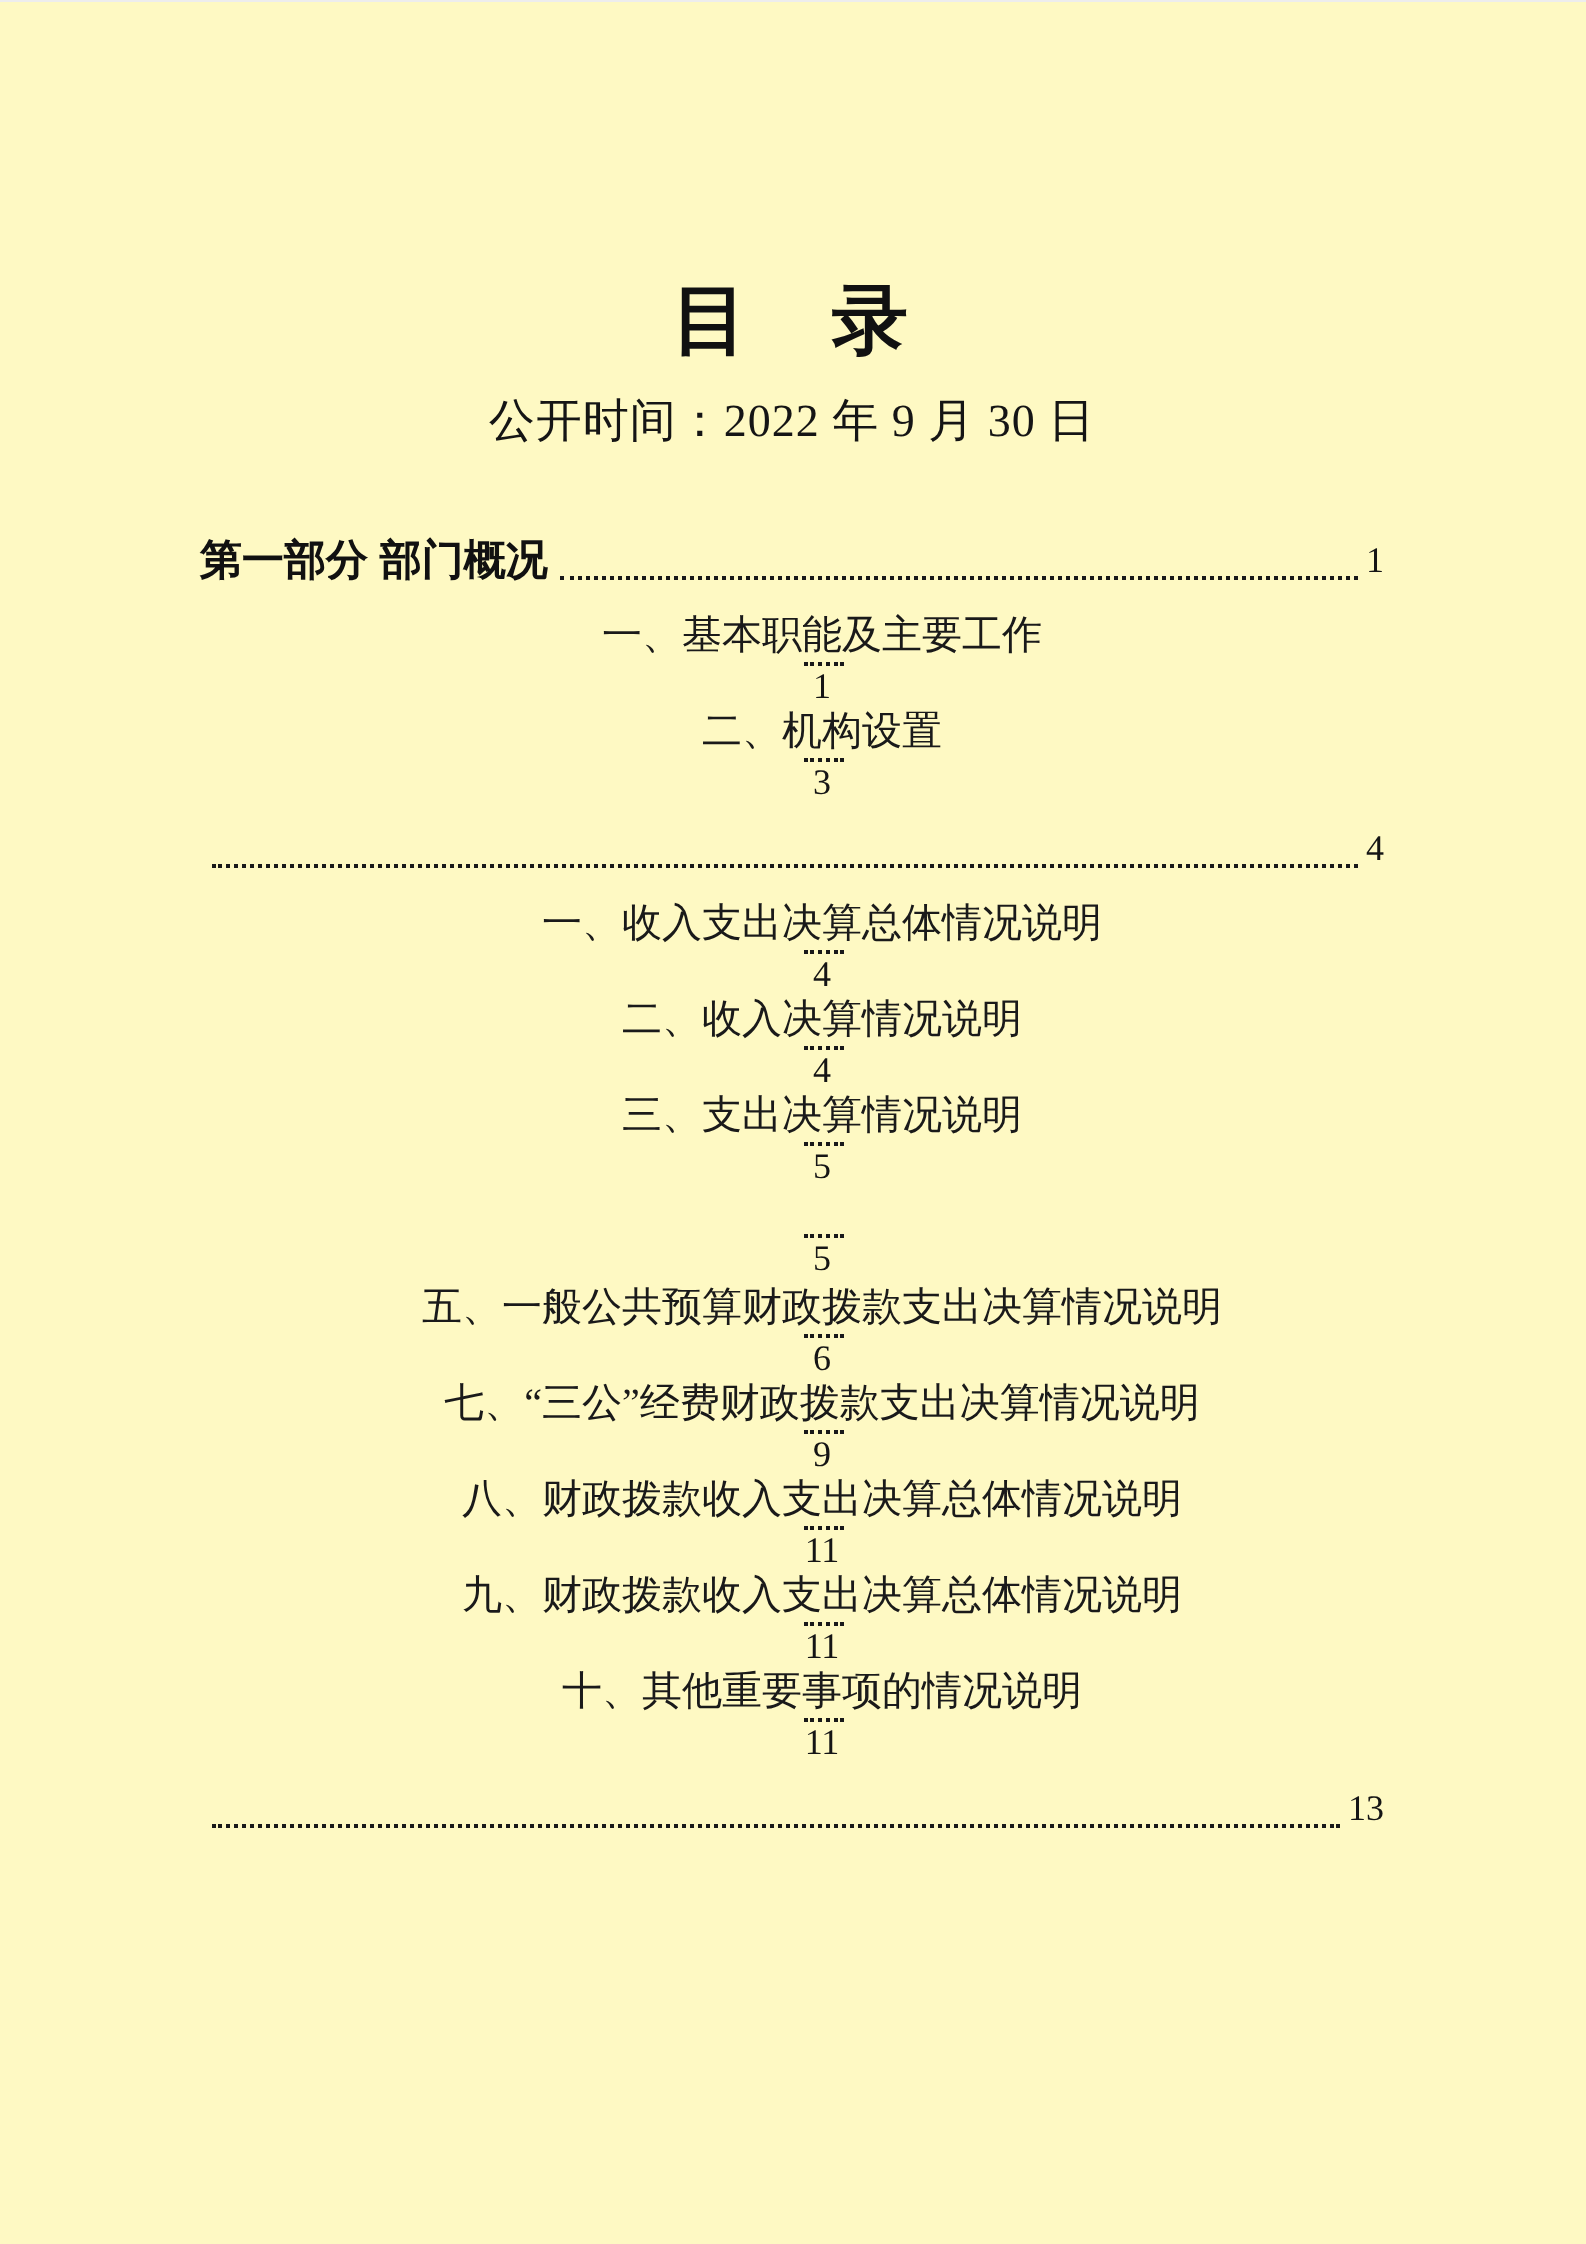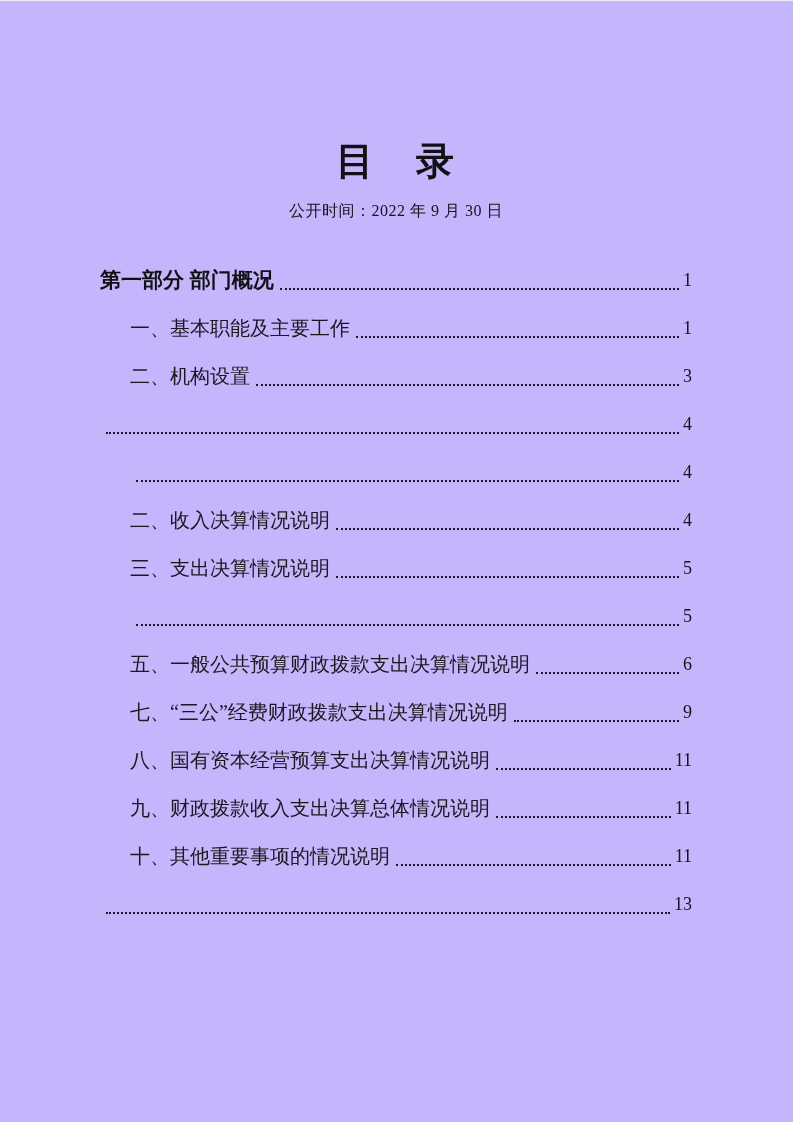--- a/index.html
+++ b/index.html
@@ -4,21 +4,21 @@
 <style>
   html, body {
     margin: 0;
     padding: 0;
     background: #ffffff;
   }
   .page {
     position: relative;
     width: 793px;
     height: 1122px;
-    background: #c4b5fd;
+    background: #fef9c3;
     color: #151515;
     box-sizing: border-box;
     border-top: 1px solid #ededed;
     overflow: hidden;
     font-family: "Liberation Serif", serif;
   }
   .content {
     box-sizing: border-box;
     padding: 0 101px 0 100px;
   }
@@ -30,21 +30,21 @@
     font-weight: bold;
     font-size: 38px;
     line-height: 44px;
     letter-spacing: 2px;
     color: #111111;
   }
   .pub-date {
     margin-top: 16px;
     text-align: center;
     font-family: "Liberation Serif", serif;
-    font-size: 16px;
+    font-size: 23px;
     line-height: 24px;
     letter-spacing: 0.5px;
     color: #151515;
   }
   .toc {
     margin-top: 33px;
   }
   .toc-row {
     display: flex;
     align-items: center;
@@ -56,20 +56,21 @@
     font-weight: 700;
     font-size: 21px;
     color: #111111;
   }
   .toc-row.level-2 {
     font-family: "Liberation Serif", serif;
     font-weight: 400;
     font-size: 20px;
     padding-left: 30px;
     color: #1a1a1a;
+    flex-direction: column;
   }
   .toc-label {
     flex: 0 0 auto;
   }
   .toc-leader {
     flex: 1 1 auto;
     height: 20px;
     box-sizing: border-box;
     border-bottom: 2px dotted #191919;
     margin: 0 4px 0 6px;
@@ -108,20 +109,21 @@
     <span class="toc-leader"></span>
     <span class="toc-page">3</span>
   </div>
 
   <div class="toc-row level-1">
     <span class="toc-leader"></span>
     <span class="toc-page">4</span>
   </div>
 
   <div class="toc-row level-2">
+    <span class="toc-label">一、收入支出决算总体情况说明</span>
     <span class="toc-leader"></span>
     <span class="toc-page">4</span>
   </div>
 
   <div class="toc-row level-2">
     <span class="toc-label">二、收入决算情况说明</span>
     <span class="toc-leader"></span>
     <span class="toc-page">4</span>
   </div>
 
@@ -143,21 +145,21 @@
   </div>
 
 
   <div class="toc-row level-2">
     <span class="toc-label">七、“三公”经费财政拨款支出决算情况说明</span>
     <span class="toc-leader"></span>
     <span class="toc-page">9</span>
   </div>
 
   <div class="toc-row level-2">
-    <span class="toc-label">八、国有资本经营预算支出决算情况说明</span>
+    <span class="toc-label">八、财政拨款收入支出决算总体情况说明</span>
     <span class="toc-leader"></span>
     <span class="toc-page">11</span>
   </div>
 
   <div class="toc-row level-2">
     <span class="toc-label">九、财政拨款收入支出决算总体情况说明</span>
     <span class="toc-leader"></span>
     <span class="toc-page">11</span>
   </div>
 

